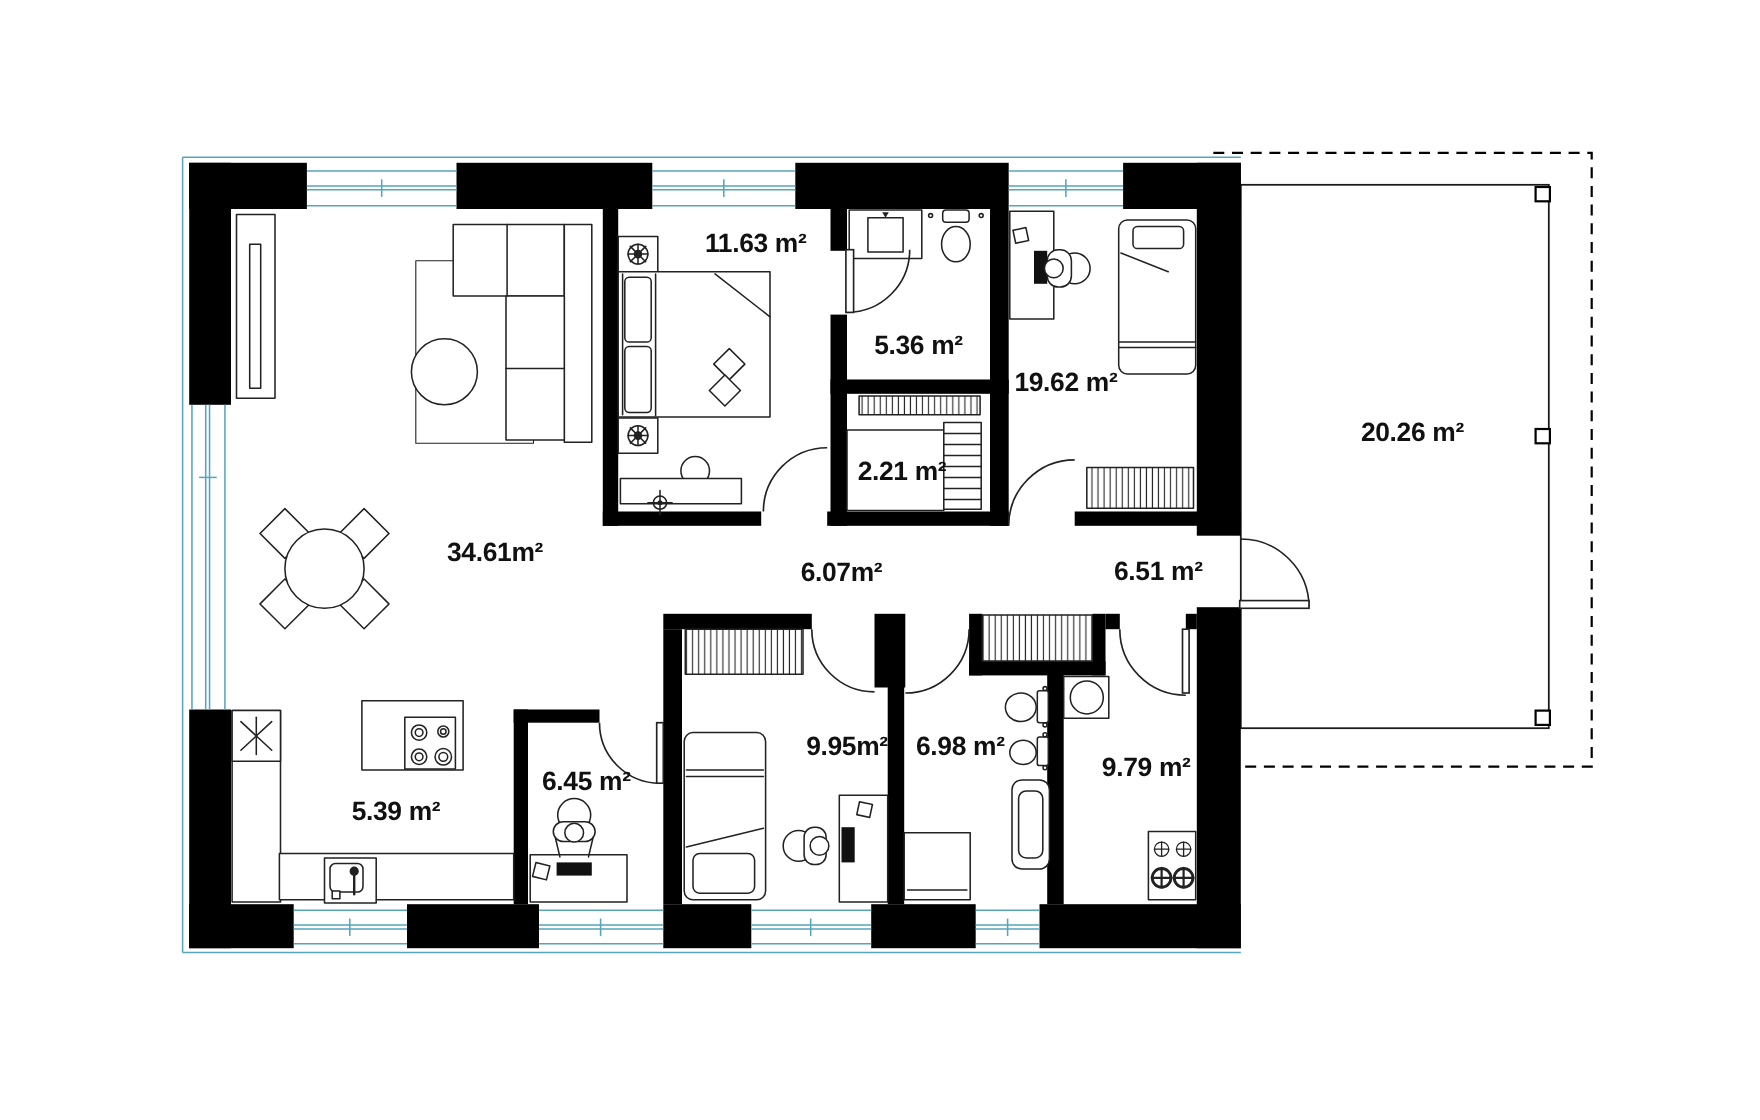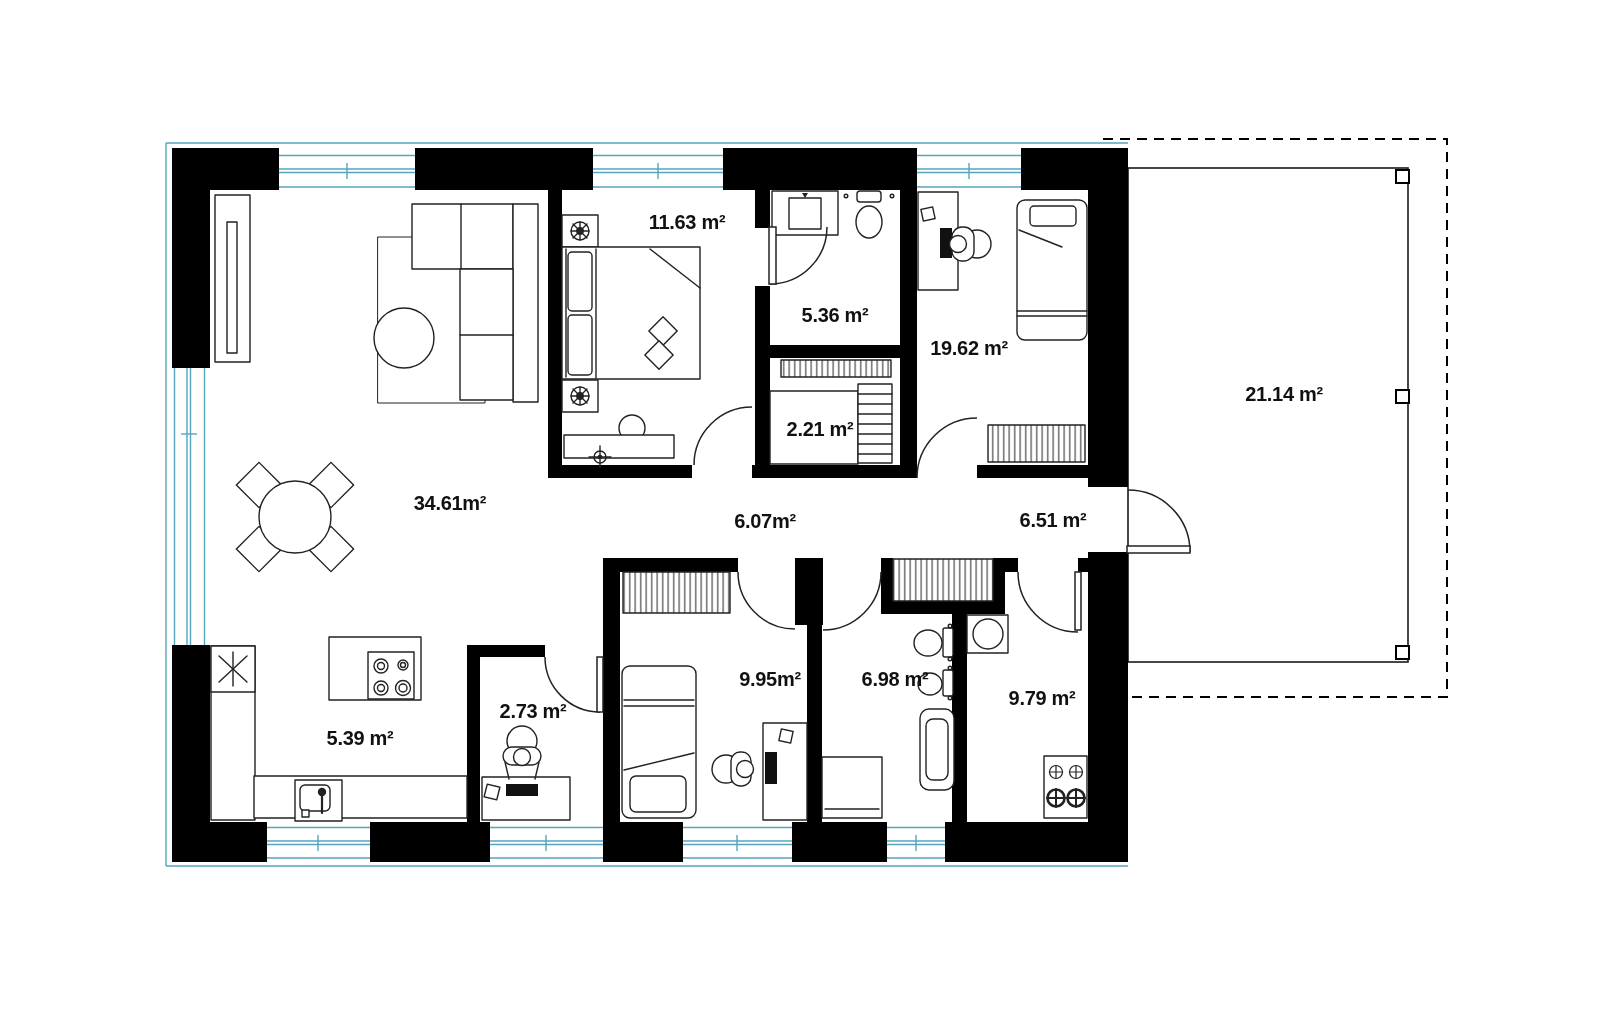--- a/index.html
+++ b/index.html
@@ -3,21 +3,21 @@
 <meta charset="utf-8">
 <style>
   html,body{margin:0;padding:0;background:#fff;}
   .stage{
     position:relative;width:1600px;height:1018px;background:var(--background,#fff);
     font-family:"Liberation Sans",sans-serif;overflow:hidden;
   }
   .stage svg{position:absolute;left:0;top:0;}
   .room-label{
     position:absolute;transform:translate(-50%,-50%);
-    font-weight:700;font-size:20px;color:var(--label,#111);
+    font-weight:700;font-size:24px;color:var(--label,#111);
     letter-spacing:-0.3px;white-space:nowrap;
   }
 </style>
 </head>
 <body>
 
 <div class="stage">
 
 <svg width="1600" height="1018" viewBox="0 0 1600 1018">
   <defs>
@@ -389,20 +389,20 @@
   </g>
 </svg>
 
 <div class="room-label" style="left:450px;top:503px">34.61m²</div>
 <div class="room-label" style="left:687px;top:222px">11.63 m²</div>
 <div class="room-label" style="left:835px;top:315px">5.36 m²</div>
 <div class="room-label" style="left:820px;top:429px">2.21 m²</div>
 <div class="room-label" style="left:969px;top:348px">19.62 m²</div>
 <div class="room-label" style="left:765px;top:521px">6.07m²</div>
 <div class="room-label" style="left:1053px;top:520px">6.51 m²</div>
-<div class="room-label" style="left:1284px;top:394px">21.14 m²</div>
+<div class="room-label" style="left:1284px;top:394px">20.26 m²</div>
 <div class="room-label" style="left:360px;top:738px">5.39 m²</div>
-<div class="room-label" style="left:533px;top:711px">2.73 m²</div>
+<div class="room-label" style="left:533px;top:711px">6.45 m²</div>
 <div class="room-label" style="left:770px;top:679px">9.95m²</div>
-<div class="room-label" style="left:895px;top:679px">6.98 m²</div>
+<div class="room-label" style="left:873px;top:679px">6.98 m²</div>
 <div class="room-label" style="left:1042px;top:698px">9.79 m²</div>
 
 </div>
 
 </body></html>

